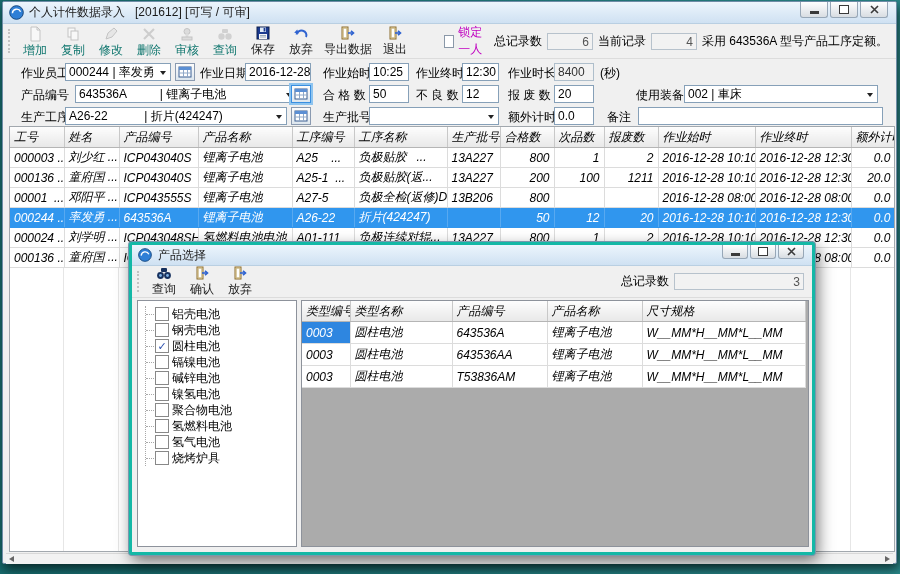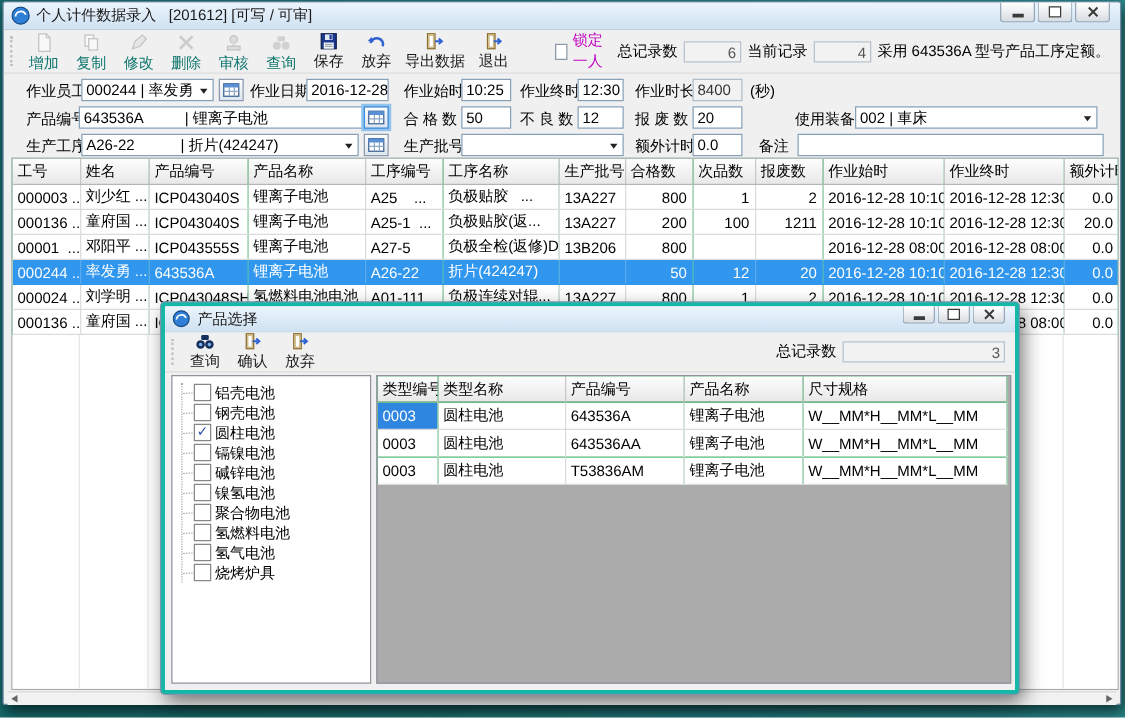--- a/index.html
+++ b/index.html
@@ -69,21 +69,21 @@
   .gridbtn{
     position:absolute;width:20px;height:18px;box-sizing:border-box;border:1px solid #8a9ab0;
     background:linear-gradient(#fdfdfd,#dde6ee);display:flex;align-items:center;justify-content:center;
   }
   .gridbtn.focus{border-color:#3a8fe0;box-shadow:0 0 0 2px #8ec4ef;}
   
   .gwrap{
     position:absolute;left:6px;top:124px;width:886px;height:426px;
     border:1px solid #a2a8ae;box-sizing:border-box;background:#fff;overflow:hidden;
   }
-  table.grid{border-collapse:collapse;table-layout:fixed;background:#22c55e;}
+  table.grid{border-collapse:collapse;table-layout:fixed;background:#3b82f6;font-style:italic;}
   .grid th{
     background:linear-gradient(#fdfdfd,#e8e8e8);border-right:1px solid #c8c8c8;
     border-bottom:1px solid #b5b5b5;font-weight:normal;text-align:left;
     padding:0 4px;height:20px;overflow:hidden;white-space:pre;font-size:12px;
   }
   .grid td{
     background:#fff;border-right:1px solid #dcdcdc;border-bottom:1px solid #dcdcdc;
     padding:0 4px;height:19px;overflow:hidden;white-space:pre;font-size:12px;
   }
   .dials td{height:21px;}
@@ -261,21 +261,21 @@
       <div class="field" style="left:242px;top:5px;width:66px">2016-12-28</div>
       <span class="flabel" style="left:320px;top:7px">作业始时</span>
       <div class="field" style="left:366px;top:5px;width:40px">10:25</div>
       <span class="flabel" style="left:413px;top:7px">作业终时</span>
       <div class="field" style="left:459px;top:5px;width:37px">12:30</div>
       <span class="flabel" style="left:505px;top:7px">作业时长</span>
       <div class="field num ro" style="left:551px;top:5px;width:40px">8400</div>
       <span class="flabel" style="left:597px;top:7px">(秒)</span>
 
       <span class="flabel" style="left:18px;top:29px">产品编号</span>
-      <div class="combo" style="left:60px;top:27px;width:248px"><span>643536A          | 锂离子电池</span><span class="carrow"></span></div>
+      <div class="combo" style="left:72px;top:27px;width:222px"><span>643536A          | 锂离子电池</span><span class="carrow"></span></div>
       <div class="gridbtn focus" style="left:288px;top:27px">
           <svg width="14" height="14" viewBox="0 0 14 14">
             <rect x="1" y="2" width="12" height="10" fill="#fff" stroke="#3a5f92"></rect>
             <rect x="1" y="2" width="12" height="3" fill="#5b8fd4"></rect>
             <path d="M1 8h12M5.5 5v7M9.5 5v7" stroke="#8fa8c8" fill="none"></path>
           </svg>
         </div>
       <span class="flabel" style="left:320px;top:29px">合 格 数</span>
       <div class="field num" style="left:366px;top:27px;width:40px">50</div>
       <span class="flabel" style="left:413px;top:29px">不 良 数</span>

